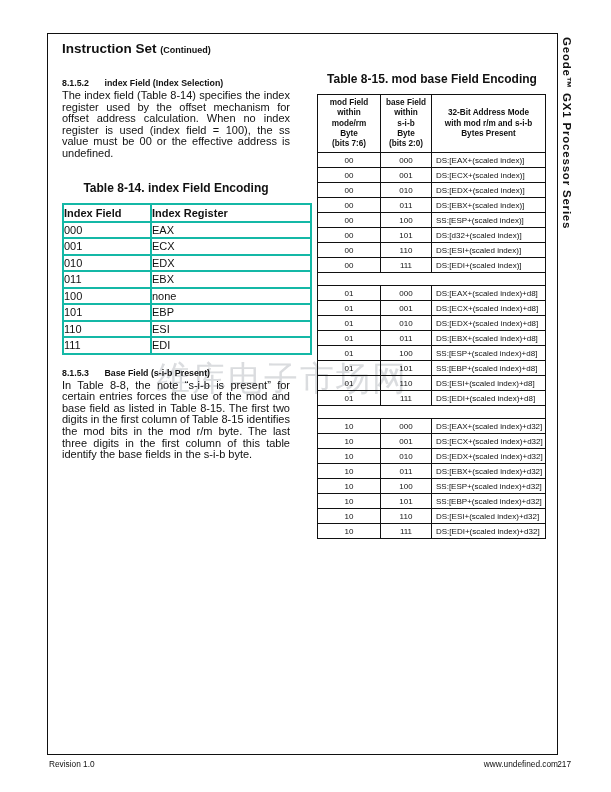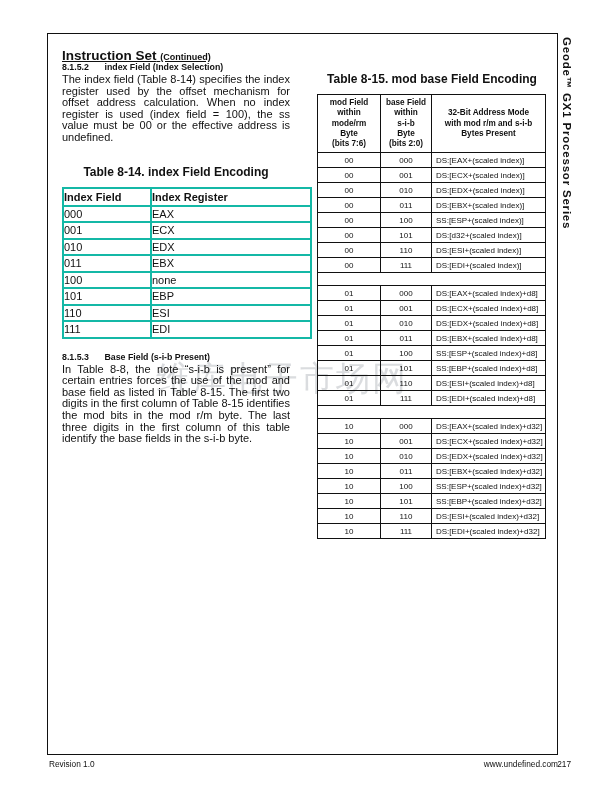--- a/index.html
+++ b/index.html
@@ -3,23 +3,23 @@
 <meta charset="utf-8">
 <style>
   html,body{margin:0;padding:0;background:#ffffff;}
   .page{position:relative;width:611px;height:792px;background:#ffffff;overflow:hidden;
         font-family:"Liberation Sans", sans-serif;color:#111;}
   .watermark{position:absolute;left:156px;top:356px;font-size:34px;letter-spacing:2px;
         color:#c3c6ca;opacity:.6;font-family:"DejaVu Sans", sans-serif;white-space:nowrap;}
   .box{position:absolute;left:47px;top:33px;width:509px;height:720px;border:1.5px solid #111;}
   .brand{position:absolute;left:561px;top:37px;height:200px;writing-mode:vertical-rl;
         text-orientation:sideways;font-weight:bold;font-size:11.5px;letter-spacing:.8px;white-space:nowrap;}
-  .doc-title{position:absolute;left:14px;top:14px;font-size:13.5px;font-weight:bold;text-decoration:underline;}
+  .doc-title{position:absolute;left:14px;top:7px;font-size:13.5px;font-weight:bold;}
   .doc-title .cont{font-size:9px;}
-  .col-left{position:absolute;left:14px;top:28px;width:228px;}
+  .col-left{position:absolute;left:14px;top:44px;width:228px;}
   .col-right{position:absolute;left:269px;top:38px;width:230px;}
   .sec-head{font-size:8.8px;font-weight:bold;margin:0 0 2px 0;}
   .sec-head .num{display:inline-block;width:40px;}
   .body-text{font-size:11px;line-height:11.6px;text-align:justify;margin:0;}
   .tbl-title{text-align:center;font-weight:bold;font-size:12px;margin:0 0 8px 0;}
   .t14-wrap{margin-top:21px;}
   .s8153{margin-top:13px;}
   table{border-collapse:collapse;table-layout:fixed;background:transparent;}
   .t14{width:250px;}
   .t14 th,.t14 td{border:2px solid #14b8a6;font-size:11px;text-align:left;padding:0;height:14.5px;}

